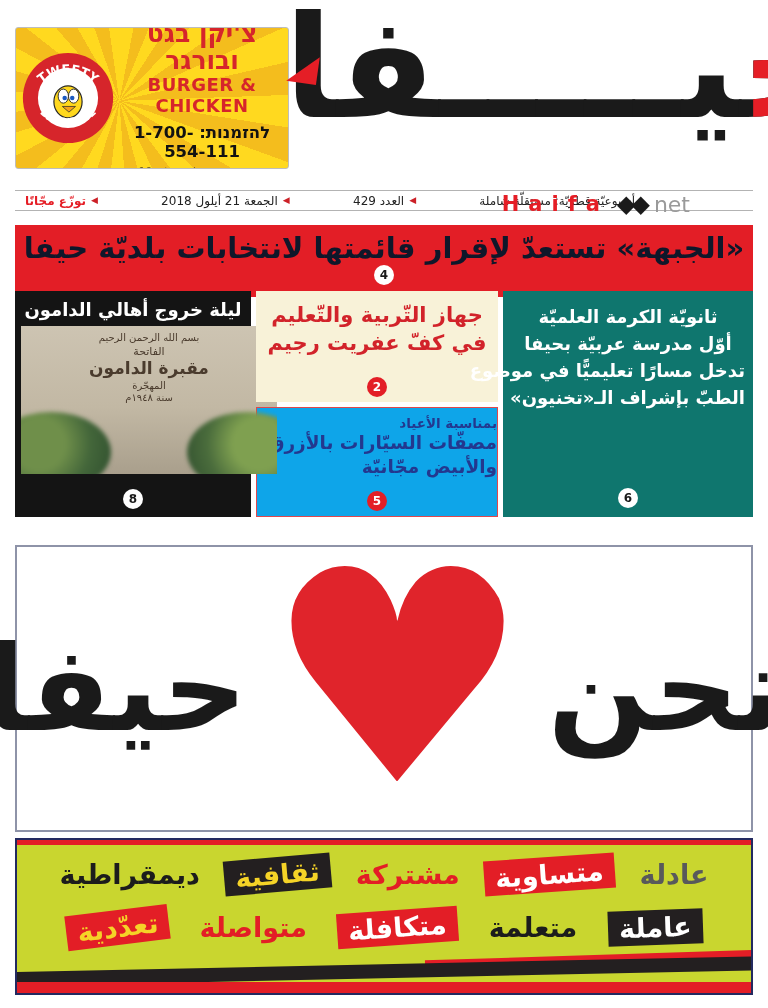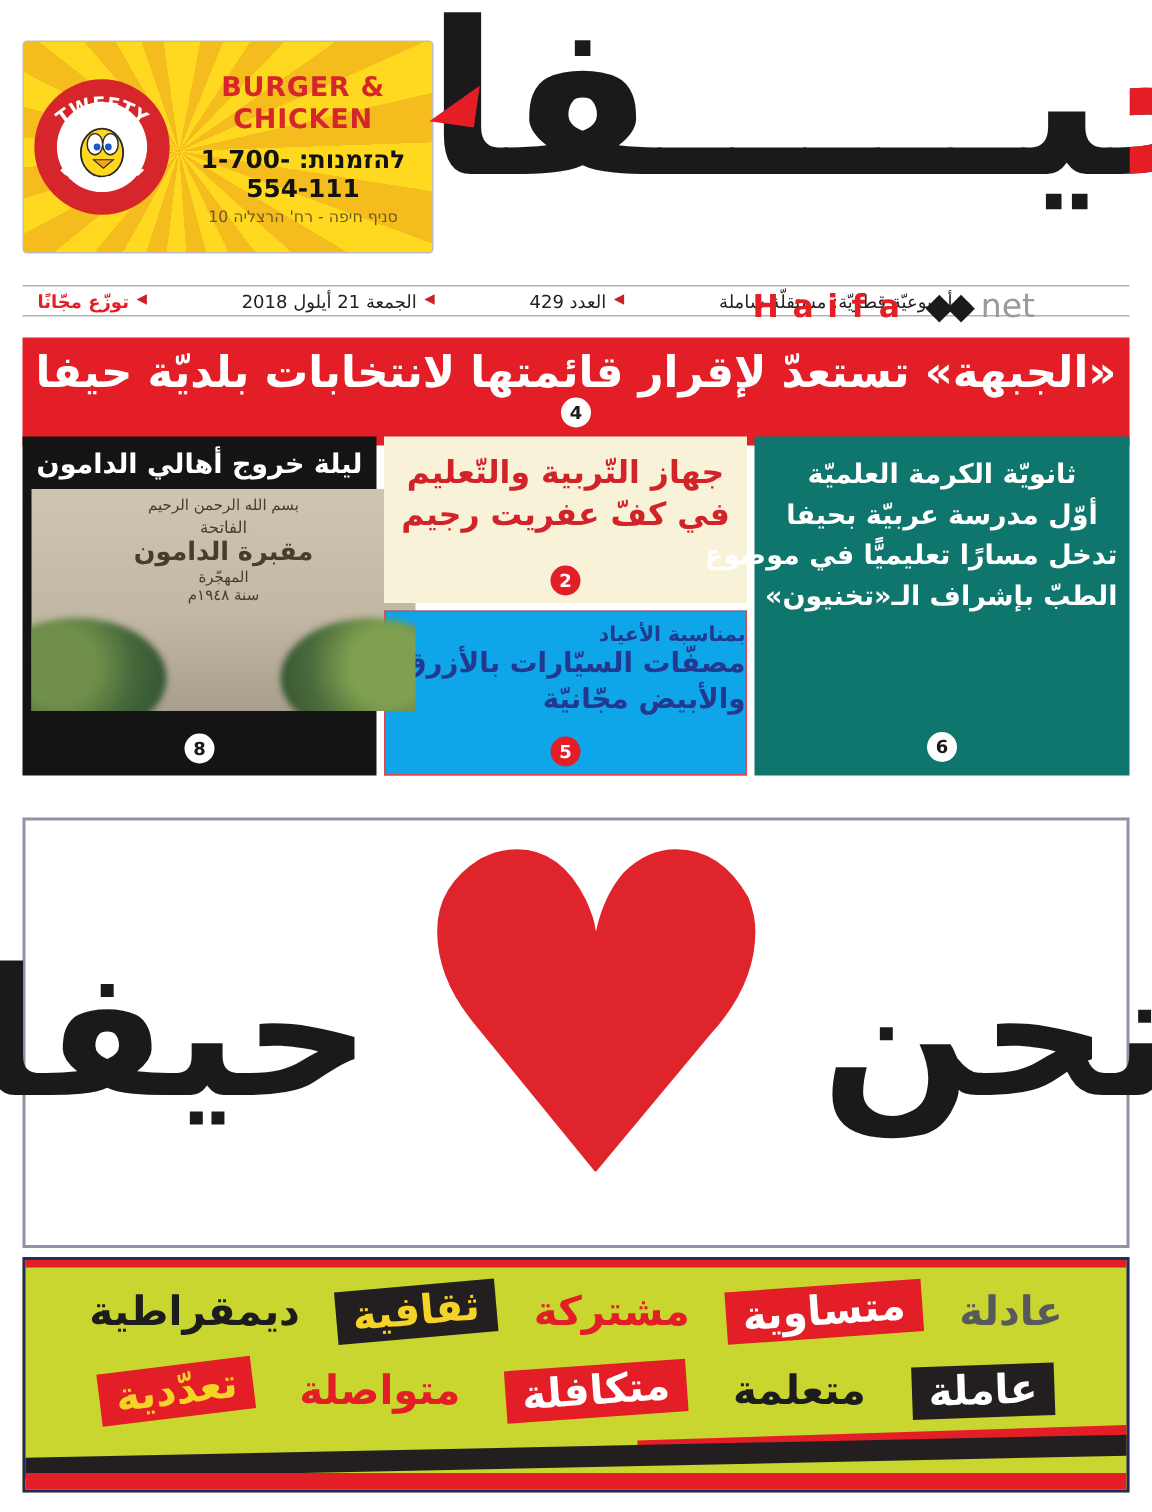--- a/index.html
+++ b/index.html
@@ -39,21 +39,21 @@
     padding:0 118px 0 10px;box-sizing:border-box;font-size:12px;color:#222;
   }
   .strip-item{display:flex;align-items:center;gap:5px;white-space:nowrap;}
   .strip-arrow{color:#cc2027;font-size:9px;line-height:1;}
   .strip-free{color:#e51e26;font-weight:bold;}
   
   #headline{
     position:absolute;left:15px;top:225px;width:738px;height:72px;background:#e31e26;
     display:flex;flex-direction:column;align-items:center;justify-content:flex-start;
   }
-  .headline-text{color:#ffffff;font-weight:bold;font-size:29px;direction:rtl;margin-top:6px;white-space:nowrap;}
+  .headline-text{color:#0f172a;font-weight:bold;font-size:29px;direction:rtl;margin-top:6px;white-space:nowrap;}
   .pg{width:20px;height:20px;border-radius:50%;display:flex;align-items:center;justify-content:center;
       font-size:12px;font-weight:bold;flex:0 0 auto;}
   .pg-white{background:#ffffff;color:#1a1a1a;}
   .pg-red{background:#e31e26;color:#ffffff;}
   #headline .pg{margin-top:0px;}
   
   #cols{position:absolute;left:15px;top:291px;width:738px;height:226px;
     display:grid;grid-template-columns:236px 242px 250px;gap:5px;}
   .box{position:relative;box-sizing:border-box;}
   .box-black{background:#141414;padding:5px 6px;}
@@ -132,20 +132,21 @@
         <text font-size="13.5" font-weight="bold" fill="#ffffff" font-family="DejaVu Sans, sans-serif">
           <textPath href="#arcTop" startOffset="50%" text-anchor="middle">TWEETY</textPath>
         </text>
         <path id="arcBot" d="M 12 52 A 40 40 0 0 0 88 52" fill="none"></path>
         <text font-size="11.5" font-weight="bold" fill="#ffffff" font-family="DejaVu Sans, sans-serif">
           <textPath href="#arcBot" startOffset="50%" text-anchor="middle">BAGUETTE</textPath>
         </text>
       </svg>
     </div>
     <div class="ad-text">
+      <div class="ad-title">צ'יקן בגט ובורגר</div>
       <div class="ad-sub">BURGER &amp; CHICKEN</div>
       <div class="ad-order">להזמנות: 1-700-554-111</div>
       <div class="ad-branch">סניף חיפה - רח' הרצליה 10</div>
     </div>
   </div>
 
   <div id="logo">
     <span class="logo-word-wrap">
       <span class="logo-word">حيـــــفا</span>
       <span class="logo-word logo-word-red" aria-hidden="true">حيـــــفا</span>

